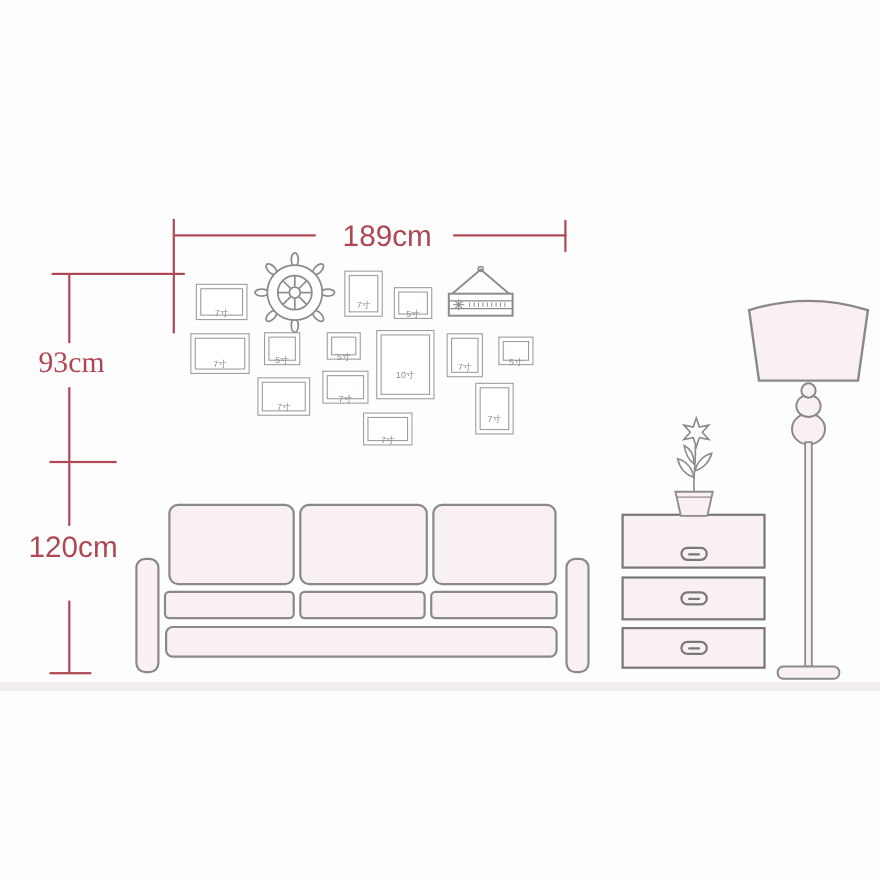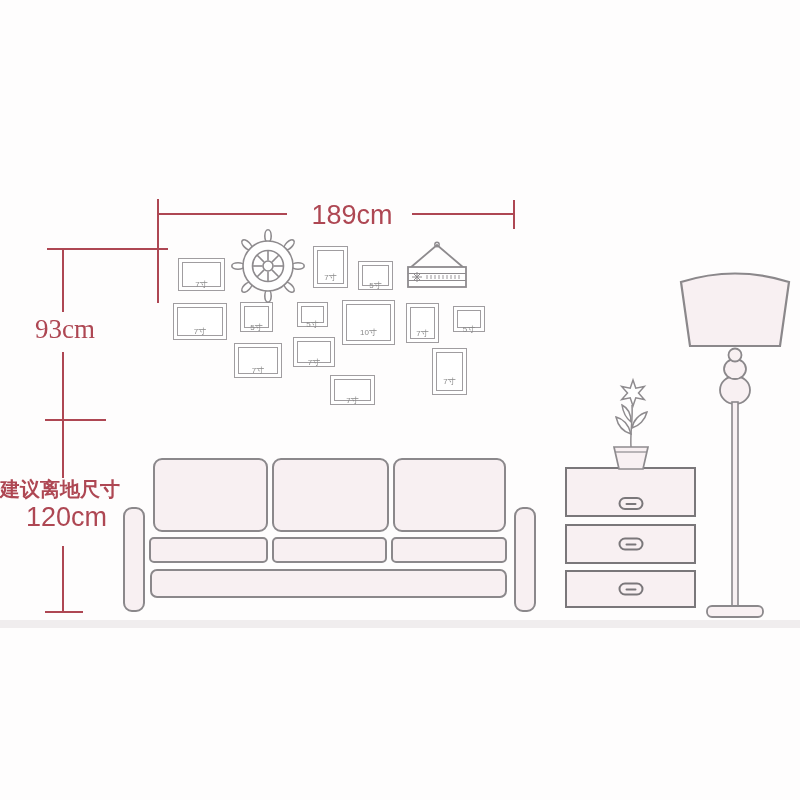--- a/index.html
+++ b/index.html
@@ -58,21 +58,20 @@
   <div class="rl v" style="left:62px;top:352px;height:68px"></div>
   <div class="rl h" style="left:45px;top:419px;width:61px"></div>
 
   <div class="rl v" style="left:62px;top:421px;height:57px"></div>
   <div class="rl v" style="left:62px;top:546px;height:66px"></div>
   <div class="rl h" style="left:45px;top:611px;width:38px"></div>
 
   <div class="dim-text width-label">189cm</div>
   <div class="dim-text height-label">93cm</div>
   <div class="dim-text clearance">
-    <div class="title">建议离地尺寸</div>
     <div class="value">120cm</div>
   </div>
 
   <div id="frames-layer">
       <div class="frame" style="left: 178px; top: 258px; width: 47px; height: 33px;">
         <div class="mat">
           <span class="frame-label">7寸</span>
         </div>
       </div>
       <div class="frame" style="left: 313px; top: 246px; width: 35px; height: 42px;">
@@ -93,21 +92,21 @@
       <div class="frame" style="left: 240px; top: 302px; width: 33px; height: 30px;">
         <div class="mat">
           <span class="frame-label">5寸</span>
         </div>
       </div>
       <div class="frame" style="left: 297px; top: 302px; width: 31px; height: 25px;">
         <div class="mat">
           <span class="frame-label">5寸</span>
         </div>
       </div>
-      <div class="frame" style="left: 342px; top: 300px; width: 53px; height: 45px;">
+      <div class="frame" style="left: 342px; top: 300px; width: 53px; height: 63px;">
         <div class="mat">
           <span class="frame-label">10寸</span>
         </div>
       </div>
       <div class="frame" style="left: 406px; top: 303px; width: 33px; height: 40px;">
         <div class="mat">
           <span class="frame-label">7寸</span>
         </div>
       </div>
       <div class="frame" style="left: 453px; top: 306px; width: 32px; height: 26px;">

